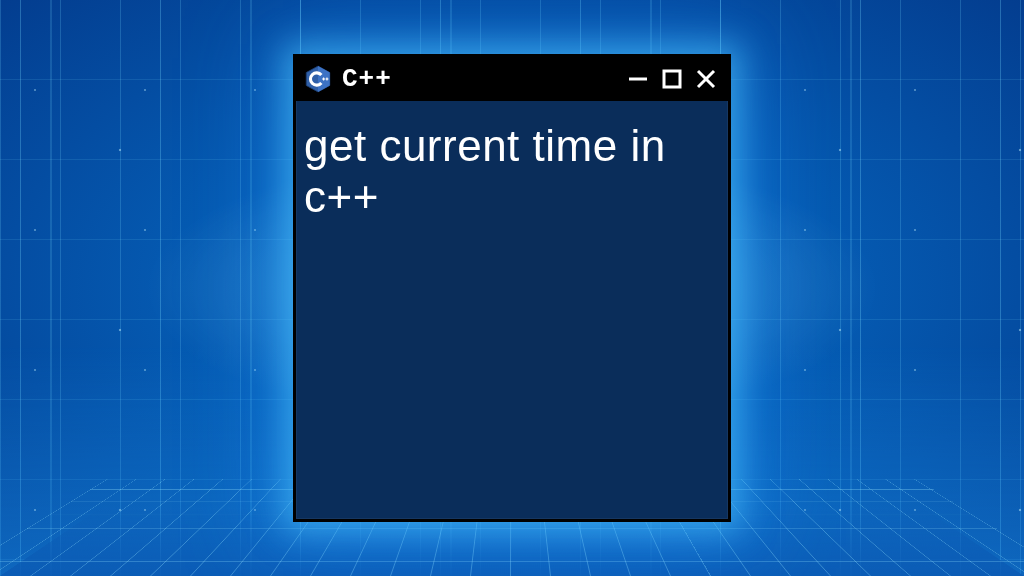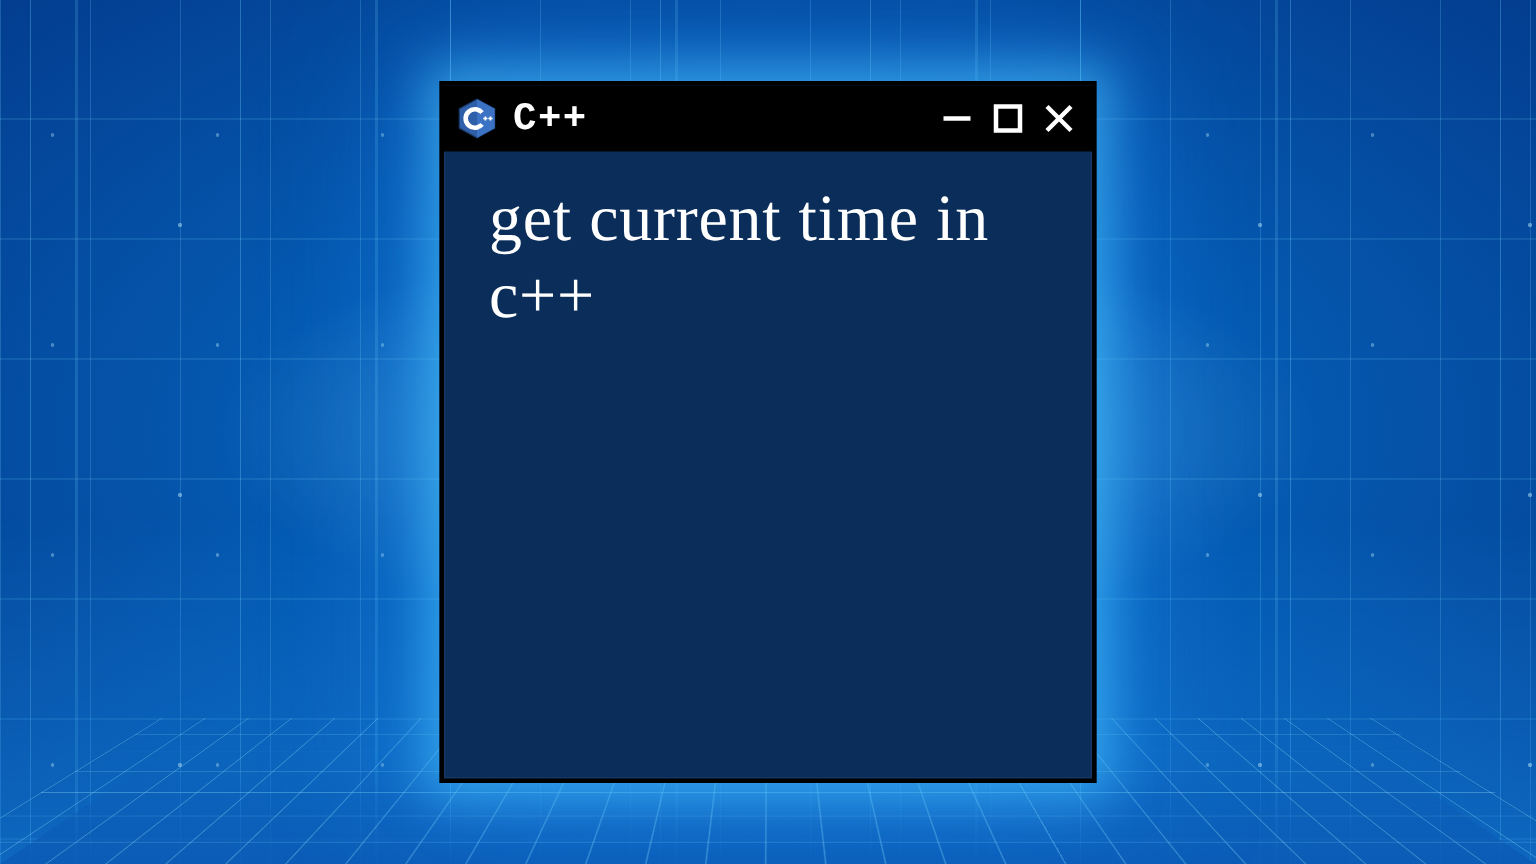--- a/index.html
+++ b/index.html
@@ -127,25 +127,25 @@
       height: 24px;
       cursor: pointer;
     }
     .win-btn svg {
       stroke: #fff;
       stroke-width: 3;
       fill: none;
     }
     .content {
       flex: 1;
-      padding: 20px 30px;
+      padding: 20px 8px;
       color: #fff;
       font-size: 44px;
       line-height: 1.15;
-      font-family: Liberation Serif, serif;
+      font-family: Liberation Sans, sans-serif;
       white-space: pre-wrap;
       word-break: normal;
       letter-spacing: 0.5px;
     }
   </style>
 </head>
 <body>
 
 <div class="bg-circuit"></div>
 <div class="dots"></div>

